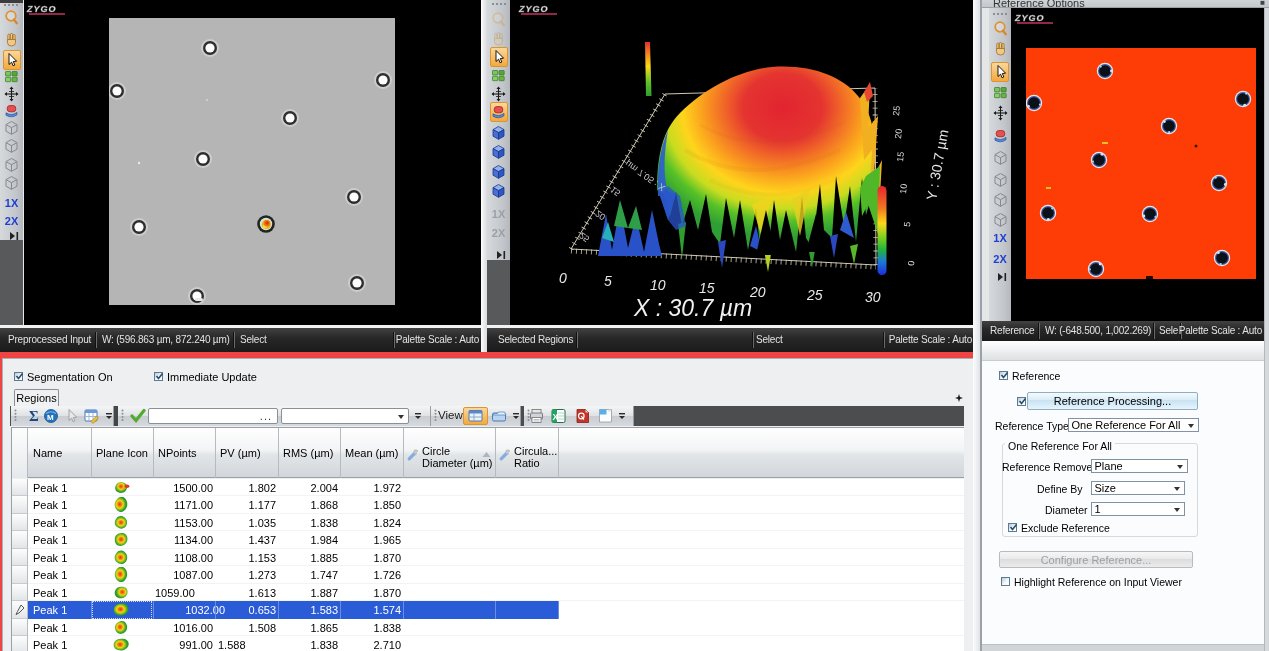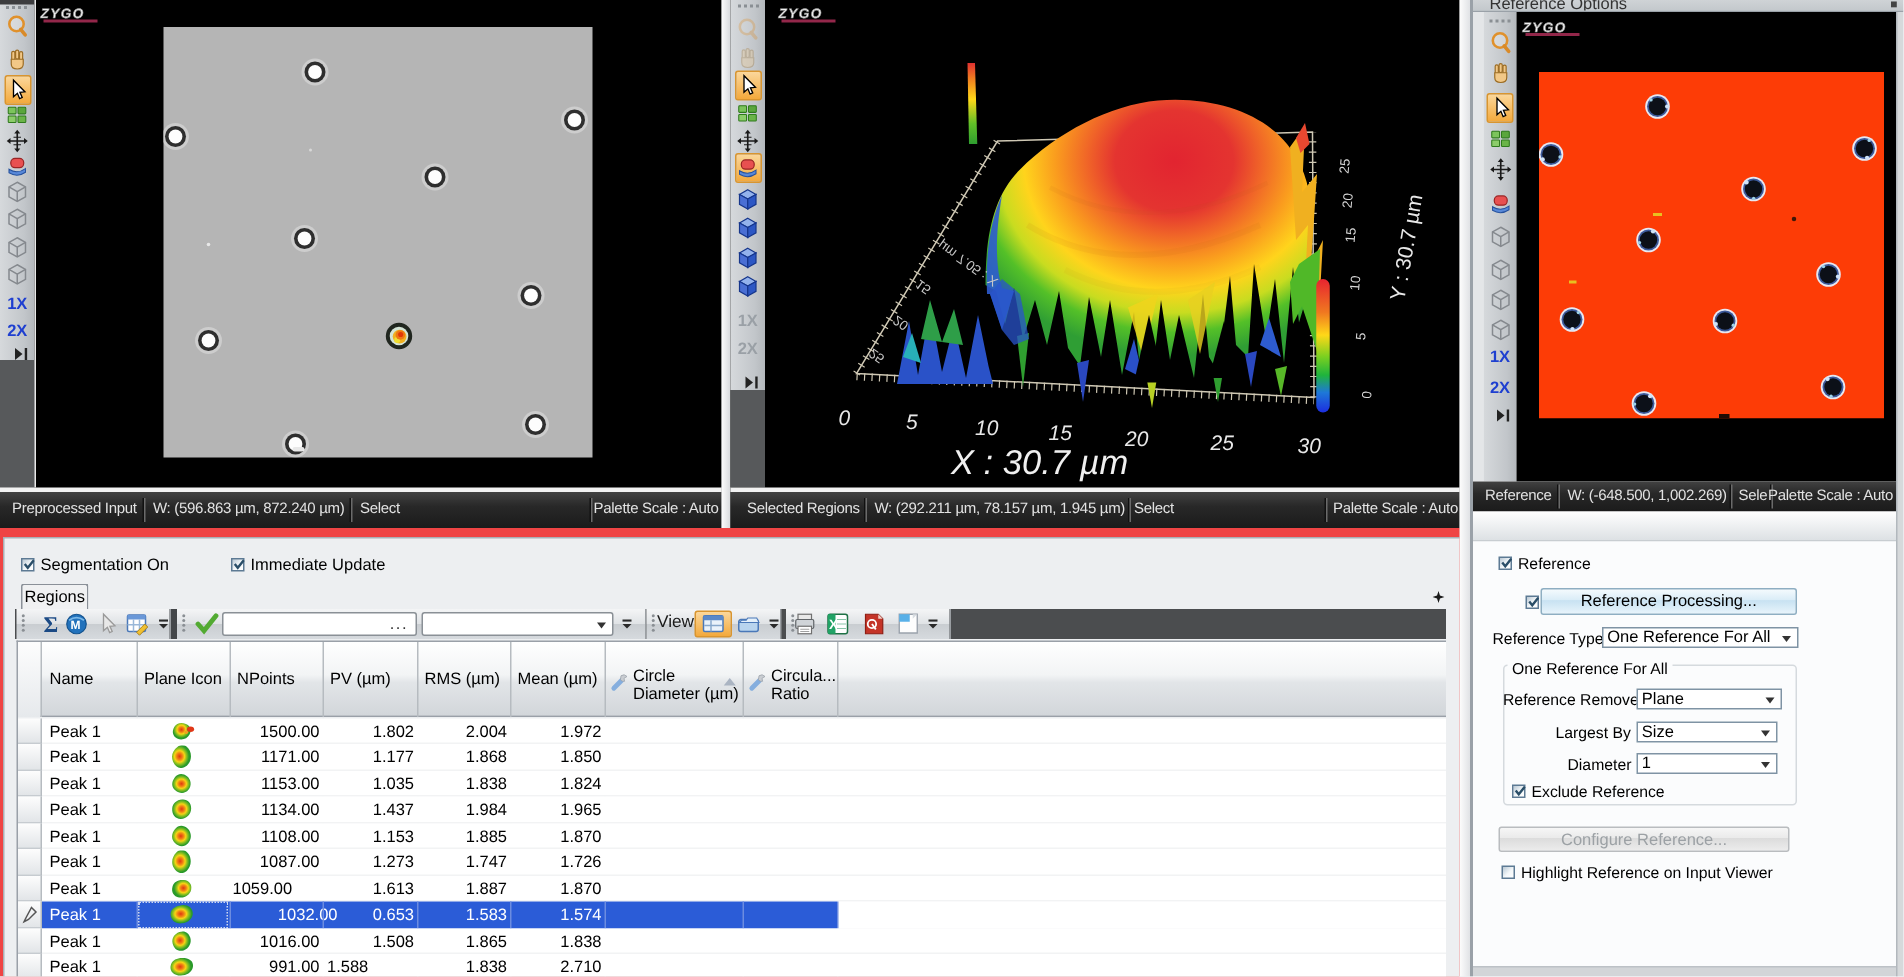--- a/index.html
+++ b/index.html
@@ -322,21 +322,20 @@
       </svg>
       <div class="abs" style="left:9px;top:4px;width:40.0px;height:12.0px">
         <span style="position:absolute;left:0;top:0;font-size:9px;font-weight:bold;font-style:italic;color:#f0f0f0;letter-spacing:1px;-webkit-text-stroke:0.4px #888">ZYGO</span>
         <span style="position:absolute;left:2px;top:9px;width:36.0px;height:1.5px;background:#93274a"></span>
       </div>
     </div>
 <div class="abs" style="left:0;top:325px;width:486px;height:3px;background:#f2f2f2"></div>
 <div class="vstatus" style="left:0;top:328px;width:486px">
 <span class="abs" style="left:11px">Selected Regions</span>
       <span class="ssep" style="left:90px"></span>
-<span class="abs" style="left:96px">W: (292.211 µm, 78.157 µm, 1.945 µm)</span>
       <span class="ssep" style="left:266px"></span>
 <span class="abs" style="left:269px">Select</span>
       <span class="ssep" style="left:397px"></span>
 <span class="abs" style="right:1px">Palette Scale : Auto</span>
     </div>
 </div>
 <div class="abs" style="left:973px;top:0;width:7px;height:651px;background:linear-gradient(90deg,#fdfdfd,#e0e2e5)"></div>
 <div class="abs" style="left:980px;top:0;width:2px;height:651px;background:#9aa1a8"></div>
 <div class="abs" style="left:982px;top:0;width:287px;height:651px;background:#fbfcfd">
 <div class="abs" style="left:0;top:0;width:287px;height:8px;background:linear-gradient(#cfd3d6,#c3c8cc);border-bottom:1px solid #9aa1a8;overflow:hidden">
@@ -508,21 +507,21 @@
           <path d="M1.5,4 L3.5,6.5 L7.5,1.5" fill="none" stroke="#2a4e68" stroke-width="1.6"></path>
         </svg>
       </span>
       <div class="abs" style="left:45px;top:31px;width:171px;height:18px;border:1px solid #8eaec2;border-radius:2px;background:linear-gradient(#f4fafd,#d9ecf7 45%,#c8e2f2 46%,#e8f4fb);font-size:11px;text-align:center;line-height:17px">Reference Processing...</div>
       <span class="olbl" style="left:13px;top:59px">Reference Type</span>
       <span class="dd" style="left:85.5px;top:57px;width:131px;height:14px;line-height:13px;padding-left:3px">One Reference For All<i class="dar" style="right:4px;top:5px"></i></span>
       <div class="abs" style="left:20px;top:82px;width:196px;height:94px;border:1px solid #d5dade;border-radius:3px"></div>
       <span class="olbl" style="left:23px;top:79px;background:#fbfcfd;padding:0 3px">One Reference For All</span>
       <span class="olbl" style="left:20px;top:100px">Reference Remove</span>
       <span class="dd" style="left:108.5px;top:98px;width:97px;height:14px;line-height:13px;padding-left:3px">Plane<i class="dar" style="right:4px;top:5px"></i></span>
-      <span class="olbl" style="left:55px;top:122px">Largest By</span>
+      <span class="olbl" style="left:55px;top:122px">Define By</span>
       <span class="dd" style="left:108.5px;top:120px;width:94px;height:14px;line-height:13px;padding-left:3px">Size<i class="dar" style="right:4px;top:5px"></i></span>
       <span class="olbl" style="left:63px;top:143px">Diameter</span>
       <span class="dd" style="left:108.5px;top:141px;width:94px;height:14px;line-height:13px;padding-left:3px">1<i class="dar" style="right:4px;top:5px"></i></span>
       <span class="cb" style="left:26px;top:162px">
         <svg class="abs" style="left:0px;top:-1px" width="9" height="9" viewBox="0 0 9 9">
           <path d="M1.5,4 L3.5,6.5 L7.5,1.5" fill="none" stroke="#2a4e68" stroke-width="1.6"></path>
         </svg>
       </span>
       <span class="olbl" style="left:39px;top:161px">Exclude Reference</span>
       <div class="abs" style="left:17px;top:190px;width:194px;height:17px;border:1px solid #b9bcbf;border-radius:2px;background:linear-gradient(#f6f6f6,#eaeaea 45%,#dcdcdc 46%,#ececec);font-size:11px;text-align:center;line-height:16px;color:#9ca1a5">Configure Reference...</div>

